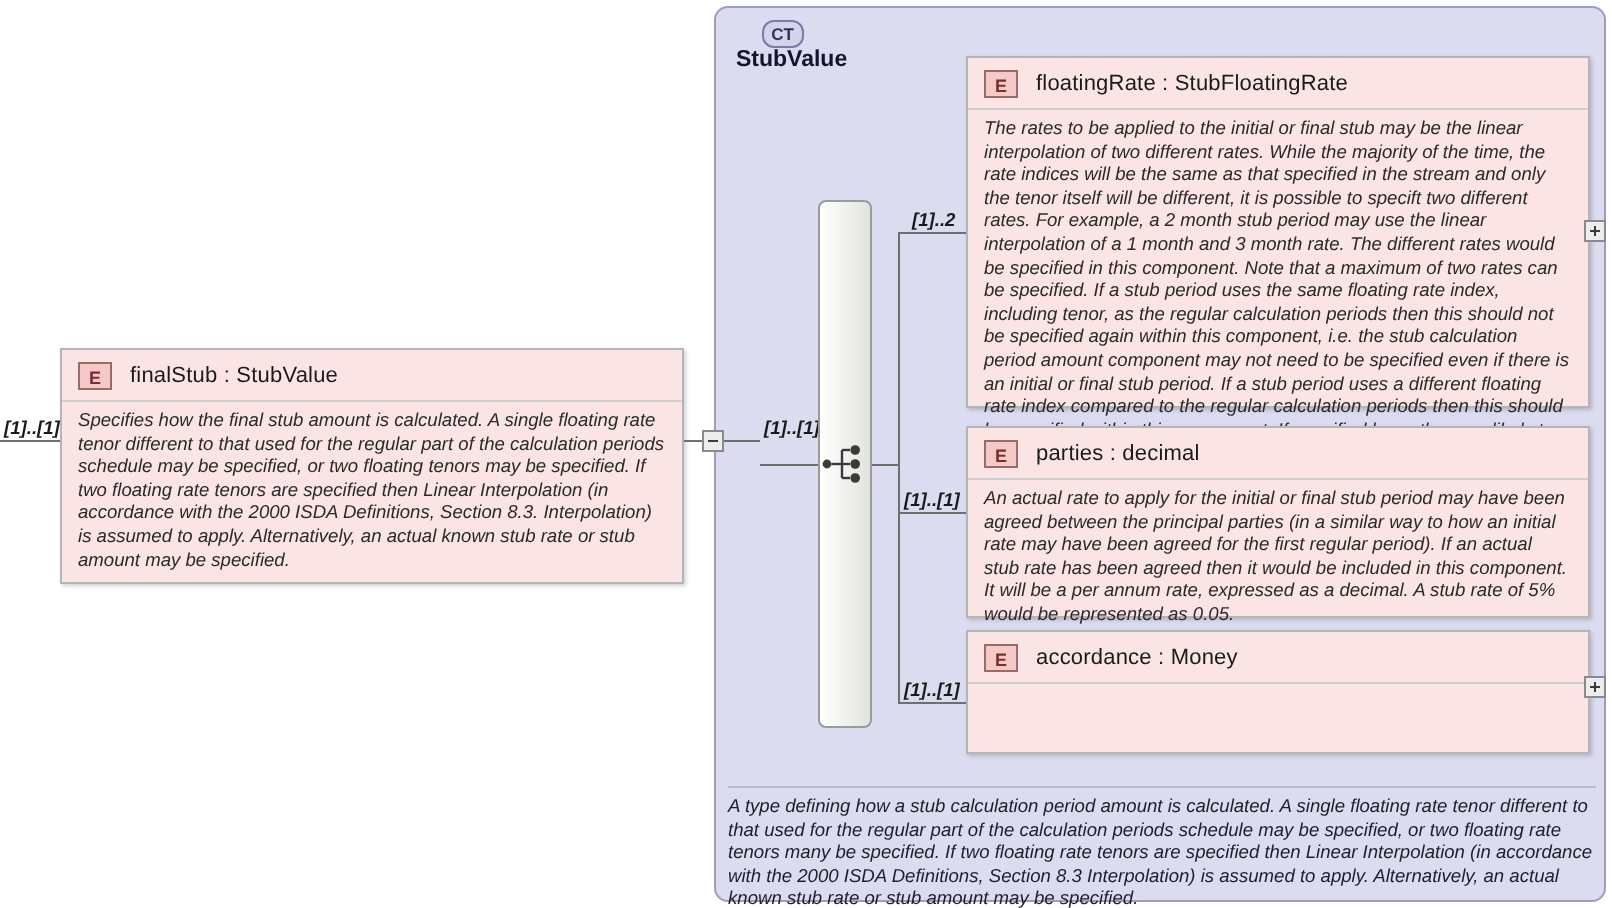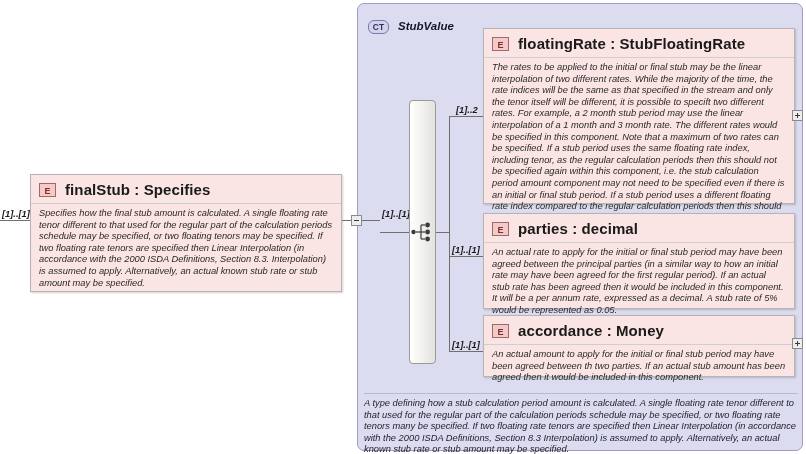--- a/index.html
+++ b/index.html
@@ -44,22 +44,22 @@
     background: #f6c9c9;
     color: #7a2f2f;
     font-size: 9px;
     font-weight: bold;
     line-height: 14px;
     text-align: center;
     margin-right: 9px;
     box-sizing: border-box;
   }
   .ebox .ehead .etitle {
-    font-size: 15px;
-    font-weight: bold;
+    font-size: 11px;
+    font-weight: normal;
     color: #1a1a1a;
     letter-spacing: 0.1px;
     white-space: nowrap;
   }
   .ebox .edesc {
     font-size: 9.3px;
     font-style: italic;
     color: #2a2a2a;
     line-height: 11.6px;
     padding: 4px 8px 6px 8px;
@@ -77,42 +77,43 @@
     width: 446px;
     height: 448px;
     background: #dcdcf0;
     border: 1px solid #9d9dc4;
     border-radius: 7px;
     box-sizing: border-box;
   }
   #ct-head {
     position: absolute;
     left: 10px;
-    top: 16px;
+    top: 6px;
     display: flex;
+    align-items: center;
+    flex-direction: column;
   }
   #ct-head .ctbadge {
     width: 21px;
     height: 14px;
     border: 1px solid #7a7aa8;
     border-radius: 6px;
     background: #d3d3ea;
     color: #303060;
     font-size: 8.5px;
     font-weight: bold;
     line-height: 13px;
     text-align: center;
     margin-right: 9px;
     box-sizing: border-box;
   }
   #ct-head .cttitle {
     font-size: 11.5px;
     font-weight: bold;
     color: #14142e;
-    font-style: italic;
   }
   #ct-desc {
     position: absolute;
     left: 6px;
     top: 389px;
     width: 434px;
     font-size: 9.3px;
     font-style: italic;
     color: #1e1e2a;
     line-height: 11.6px;
@@ -197,21 +198,21 @@
     <div id="ct-head">
       <span class="ctbadge">CT</span>
       <span class="cttitle">StubValue</span>
     </div>
     <div id="ct-desc">A type defining how a stub calculation period amount is calculated. A single floating rate tenor different to that used for the regular part of the calculation periods schedule may be specified, or two floating rate tenors many be specified. If two floating rate tenors are specified then Linear Interpolation (in accordance with the 2000 ISDA Definitions, Section 8.3 Interpolation) is assumed to apply. Alternatively, an actual known stub rate or stub amount may be specified.</div>
   </div>
 
   <div class="ebox" id="box-finalstub">
     <div class="ehead">
       <span class="badge">E</span>
-      <span class="etitle">finalStub : Specifies</span>
+      <span class="etitle">finalStub : StubValue</span>
     </div>
     <div class="edesc">Specifies how the final stub amount is calculated. A single floating rate tenor different to that used for the regular part of the calculation periods schedule may be specified, or two floating tenors may be specified. If two floating rate tenors are specified then Linear Interpolation (in accordance with the 2000 ISDA Definitions, Section 8.3. Interpolation) is assumed to apply. Alternatively, an actual known stub rate or stub amount may be specified.</div>
   </div>
 
   <div class="mult" style="left:2px; top:209px;">[1]..[1]</div>
   <div class="line hline" style="left:0px; top:220px; width:30px;"></div>
 
   <div class="line hline" style="left:342px; top:220px; width:9px;"></div>
   <div class="toggle" style="left:351px; top:215px;"></div>
   <div class="line hline" style="left:362px; top:220px; width:18px;"></div>
@@ -259,17 +260,16 @@
       <span class="etitle">parties : decimal</span>
     </div>
     <div class="edesc">An actual rate to apply for the initial or final stub period may have been agreed between the principal parties (in a similar way to how an initial rate may have been agreed for the first regular period). If an actual stub rate has been agreed then it would be included in this component. It will be a per annum rate, expressed as a decimal. A stub rate of 5% would be represented as 0.05.</div>
   </div>
 
   <div class="ebox" id="box-stubamount">
     <div class="ehead">
       <span class="badge">E</span>
       <span class="etitle">accordance : Money</span>
     </div>
-    <div class="edesc">An actual amount to apply for the initial or final stub period may have been agreed between th two parties. If an actual stub amount has been agreed then it would be included in this component.</div>
   </div>
   <div class="toggle plus" style="left:792px; top:338px;"></div>
 
 </div>
 
 </body></html>

